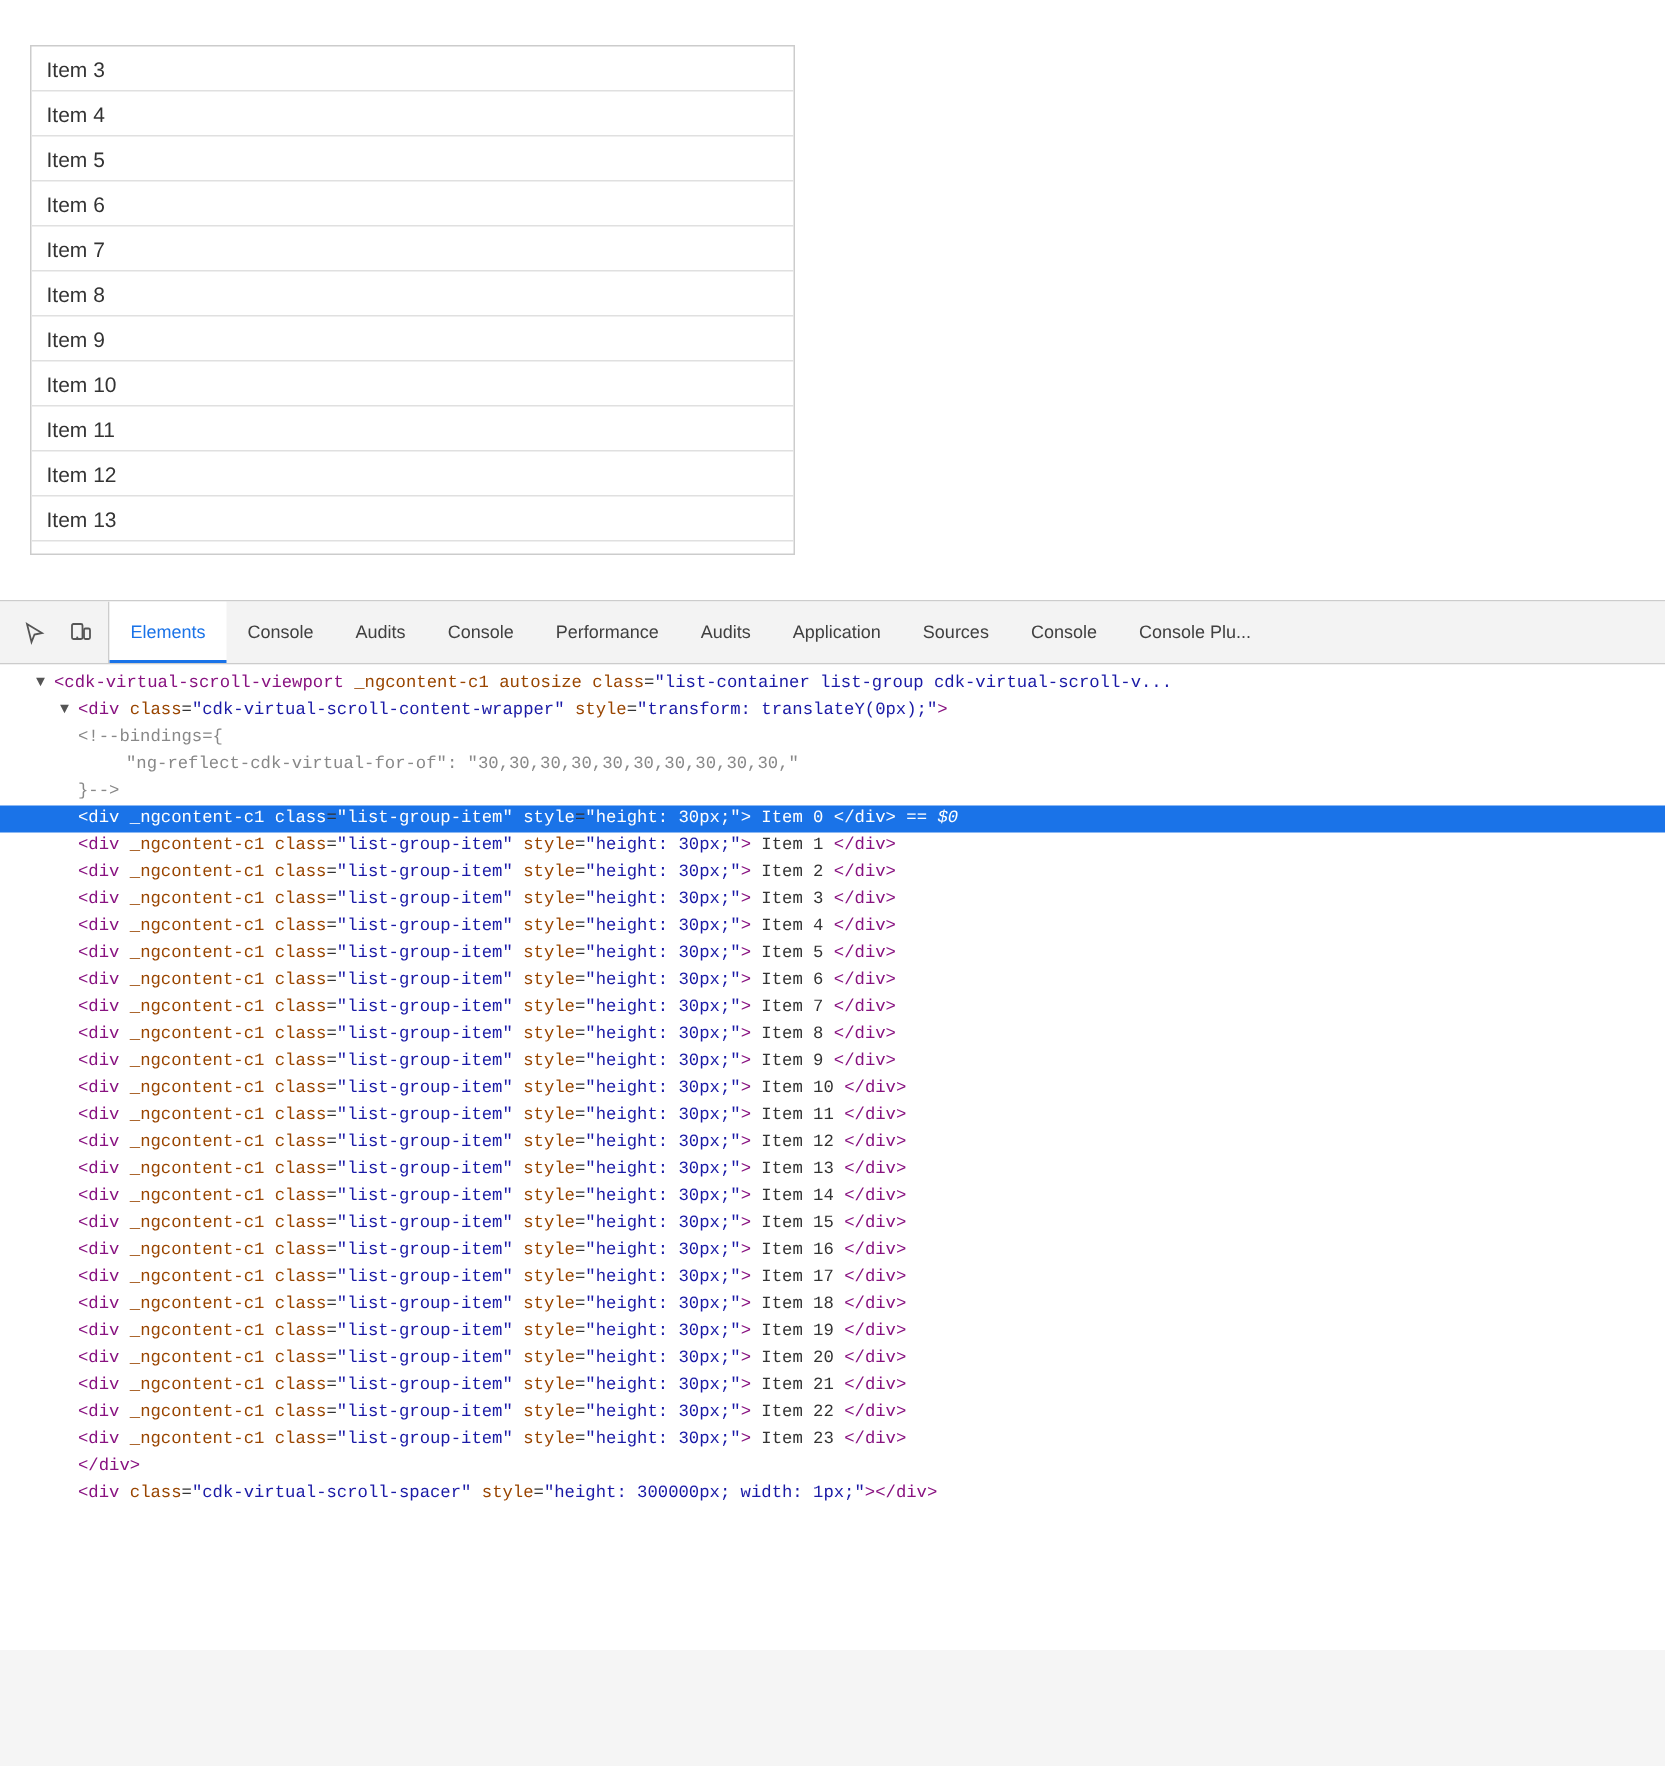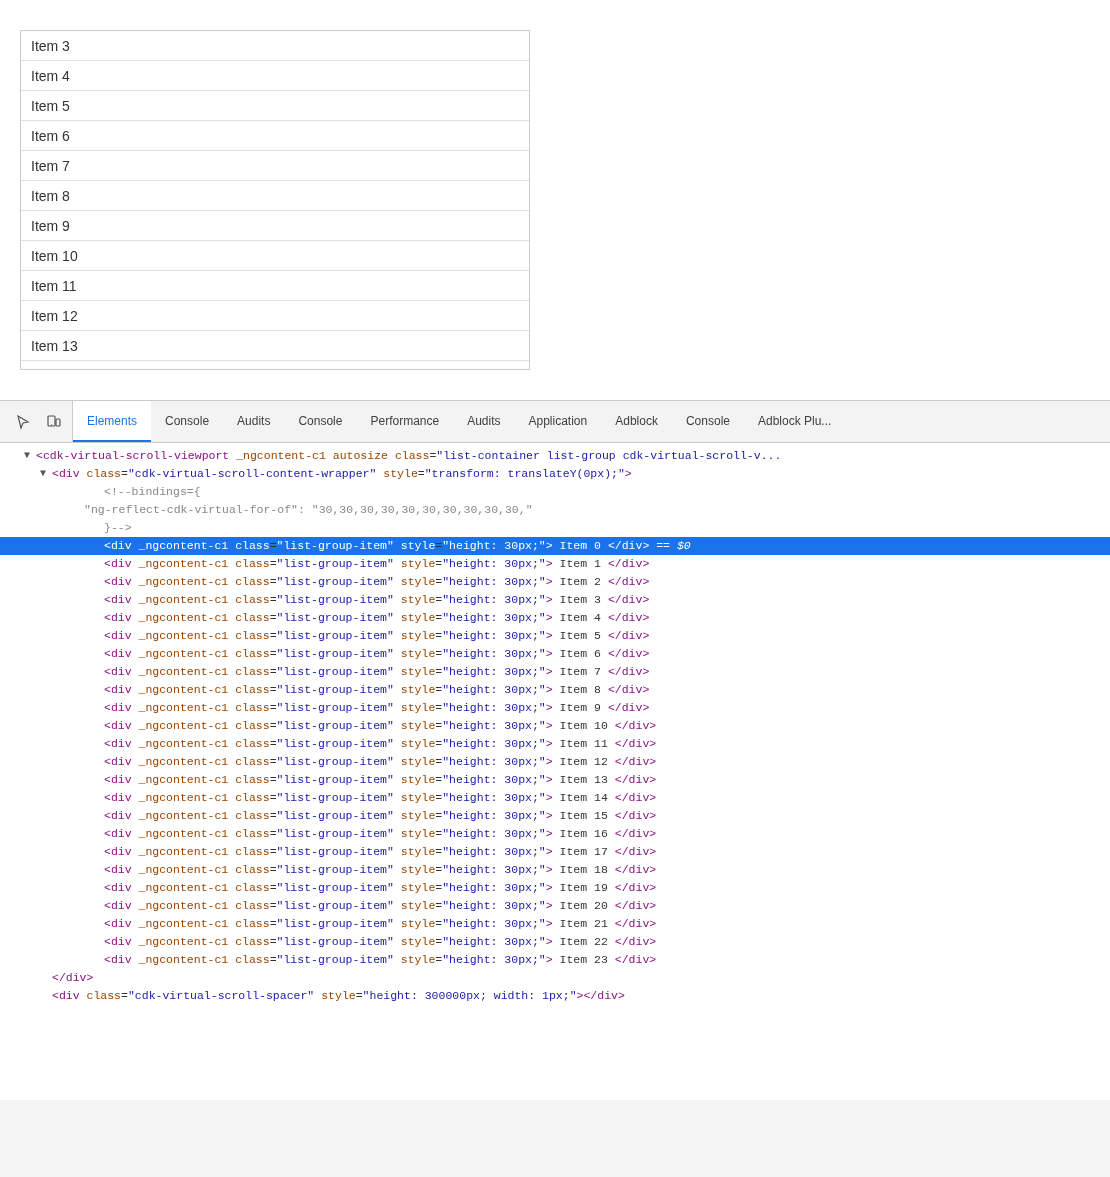--- a/index.html
+++ b/index.html
@@ -113,21 +113,21 @@
       color: #fff;
     }
     .html-line.selected .tag { color: #fff; }
     .html-line.selected .attr-name { color: #fff; }
     .html-line.selected .attr-value { color: #fff; }
     .html-line.selected .text-content { color: #fff; }
     .html-line.selected .dollar-zero { color: #fff; }
 
     .indent1 { padding-left: 36px; }
     .indent2 { padding-left: 52px; }
-    .indent3 { padding-left: 104px; }
+    .indent3 { padding-left: 52px; }
     .indent4 { padding-left: 84px; }
 
     .triangle {
       display: inline-block;
       width: 12px;
       margin-left: -12px;
       color: #555;
       font-size: 10px;
     }
 
@@ -194,27 +194,27 @@
     <div class="devtools-tab">
       <span>Performance</span>
     </div>
     <div class="devtools-tab">
       <span>Audits</span>
     </div>
     <div class="devtools-tab">
       <span>Application</span>
     </div>
     <div class="devtools-tab">
-      <span>Adblock</span>
+      <span>Sources</span>
     </div>
     <div class="devtools-tab">
       <span>Console</span>
     </div>
     <div class="devtools-tab">
-      <span>Adblock Plu...</span>
+      <span>Console Plu...</span>
     </div>
   </div>
 
   <div class="devtools-content">
 
     <div class="html-line indent1">
       <span class="triangle">▼</span>
       <span class="tag">&lt;cdk-virtual-scroll-viewport</span>&nbsp;<span class="attr-name">_ngcontent-c1</span>&nbsp;<span class="attr-name">autosize</span>&nbsp;<span class="attr-name">class</span><span class="punctuation">=</span><span class="attr-value">"list-container list-group cdk-virtual-scroll-v...</span>
     </div>
 

